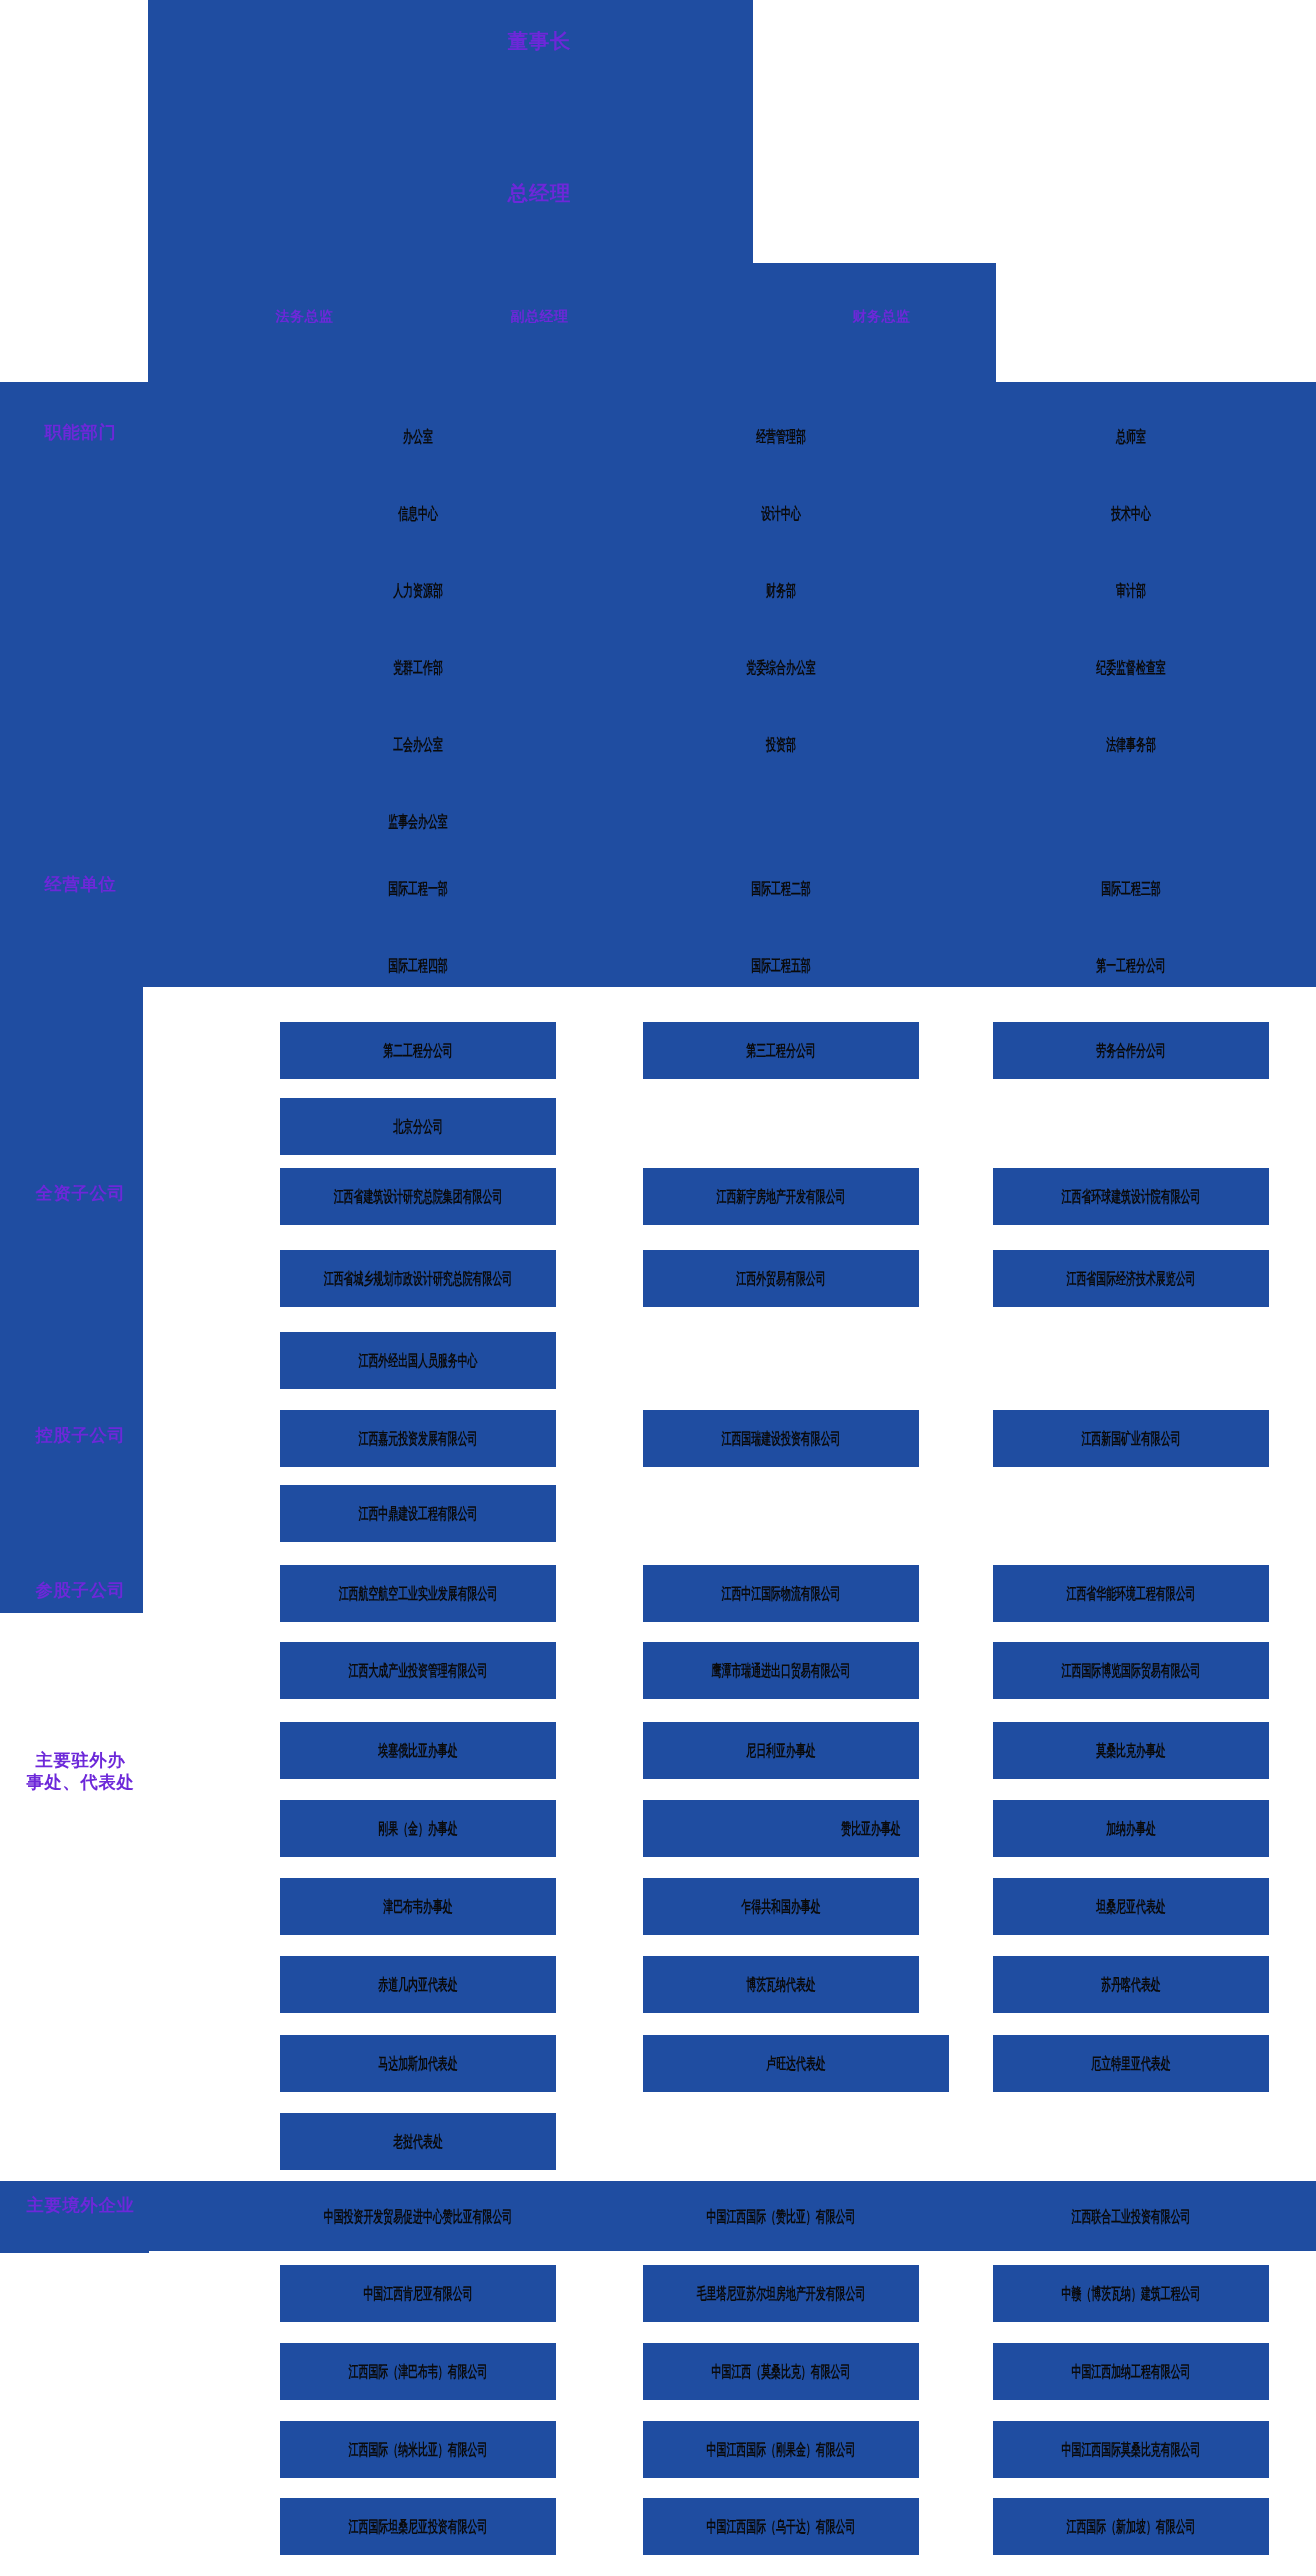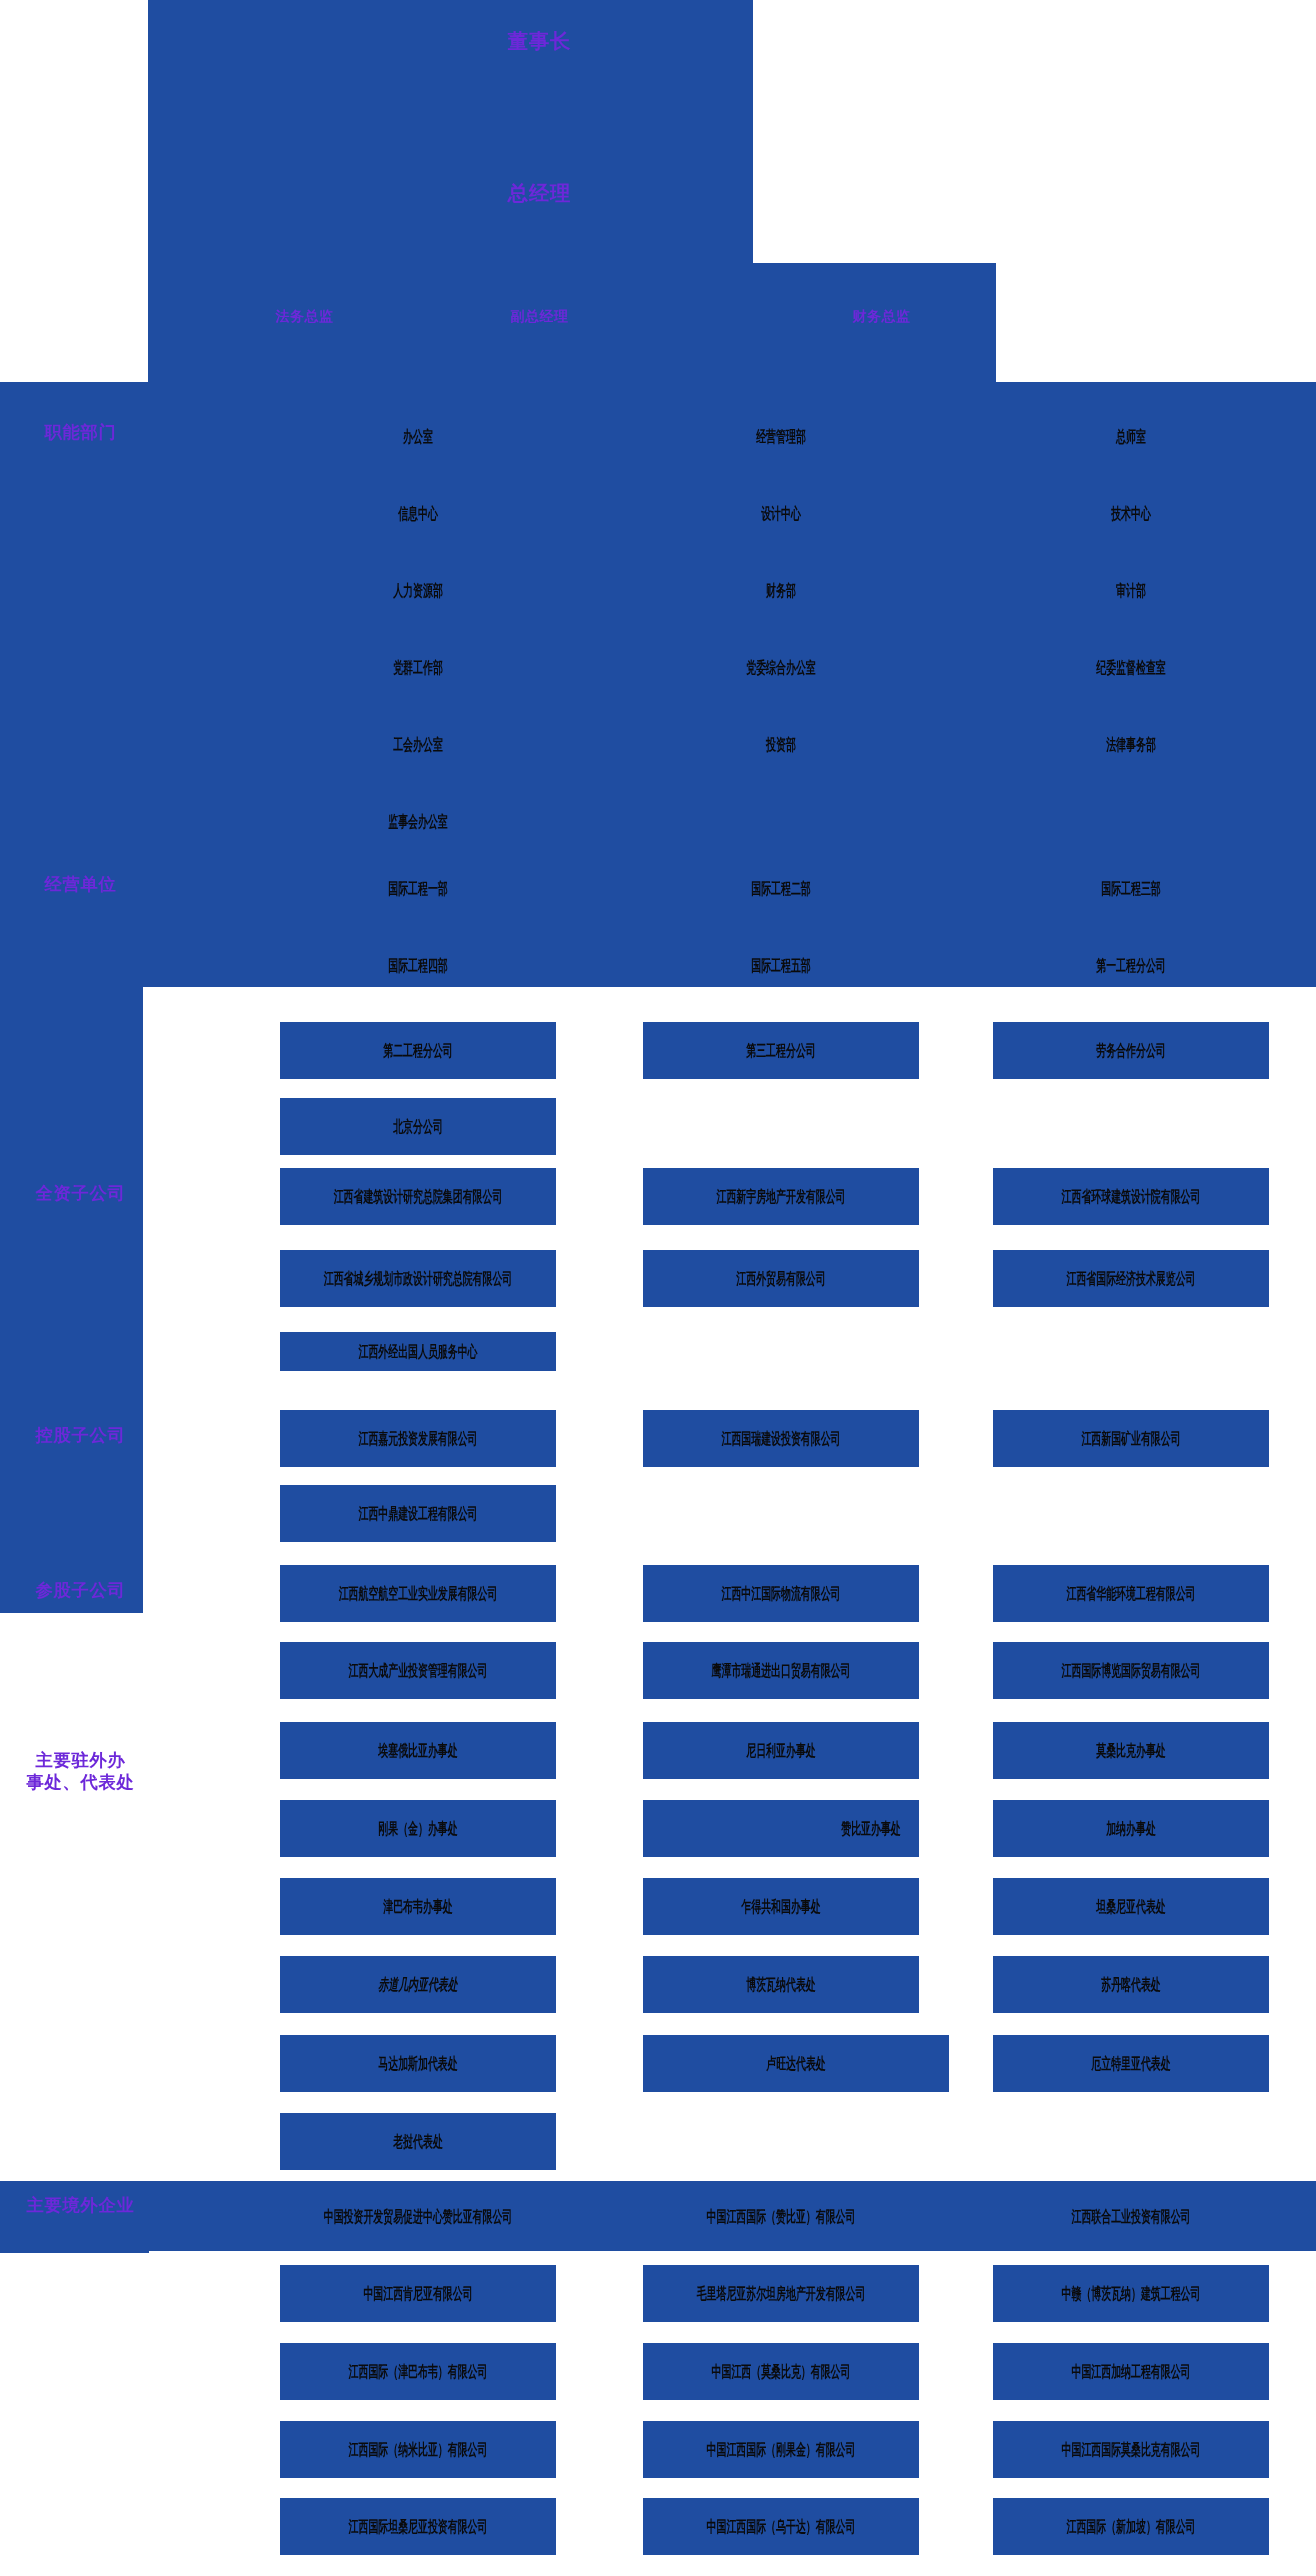--- a/index.html
+++ b/index.html
@@ -166,21 +166,21 @@
       </div>
       <div class="box sq" style="left: 280px; top: 1250px; width: 276px; height: 57px;">
         <span>江西省城乡规划市政设计研究总院有限公司</span>
       </div>
       <div class="box sq" style="left: 643px; top: 1250px; width: 276px; height: 57px;">
         <span>江西外贸易有限公司</span>
       </div>
       <div class="box sq" style="left: 993px; top: 1250px; width: 276px; height: 57px;">
         <span>江西省国际经济技术展览公司</span>
       </div>
-      <div class="box sq" style="left: 280px; top: 1332px; width: 276px; height: 39px;">
+      <div class="box sq" style="left: 280px; top: 1332px; width: 276px; height: 57px;">
         <span>江西外经出国人员服务中心</span>
       </div>
       <div class="hdr rowlabel" style="left: 12px; top: 1425px; width: 137px;">控股子公司</div>
       <div class="box sq" style="left: 280px; top: 1410px; width: 276px; height: 57px;">
         <span>江西嘉元投资发展有限公司</span>
       </div>
       <div class="box sq" style="left: 643px; top: 1410px; width: 276px; height: 57px;">
         <span>江西国瑞建设投资有限公司</span>
       </div>
       <div class="box sq" style="left: 993px; top: 1410px; width: 276px; height: 57px;">
@@ -230,21 +230,21 @@
       </div>
       <div class="box sq" style="left: 280px; top: 1878px; width: 276px; height: 57px;">
         <span>津巴布韦办事处</span>
       </div>
       <div class="box sq" style="left: 643px; top: 1878px; width: 276px; height: 57px;">
         <span>乍得共和国办事处</span>
       </div>
       <div class="box sq" style="left: 993px; top: 1878px; width: 276px; height: 57px;">
         <span>坦桑尼亚代表处</span>
       </div>
-      <div class="box sq" style="left: 280px; top: 1956px; width: 276px; height: 57px; font-style: italic;">
+      <div class="box sq" style="left: 280px; top: 1956px; width: 276px; height: 57px;">
         <span>赤道几内亚代表处</span>
       </div>
       <div class="box sq" style="left: 643px; top: 1956px; width: 276px; height: 57px;">
         <span>博茨瓦纳代表处</span>
       </div>
       <div class="box sq" style="left: 993px; top: 1956px; width: 276px; height: 57px;">
         <span>苏丹喀代表处</span>
       </div>
       <div class="box sq" style="left: 280px; top: 2035px; width: 276px; height: 57px;">
         <span>马达加斯加代表处</span>

